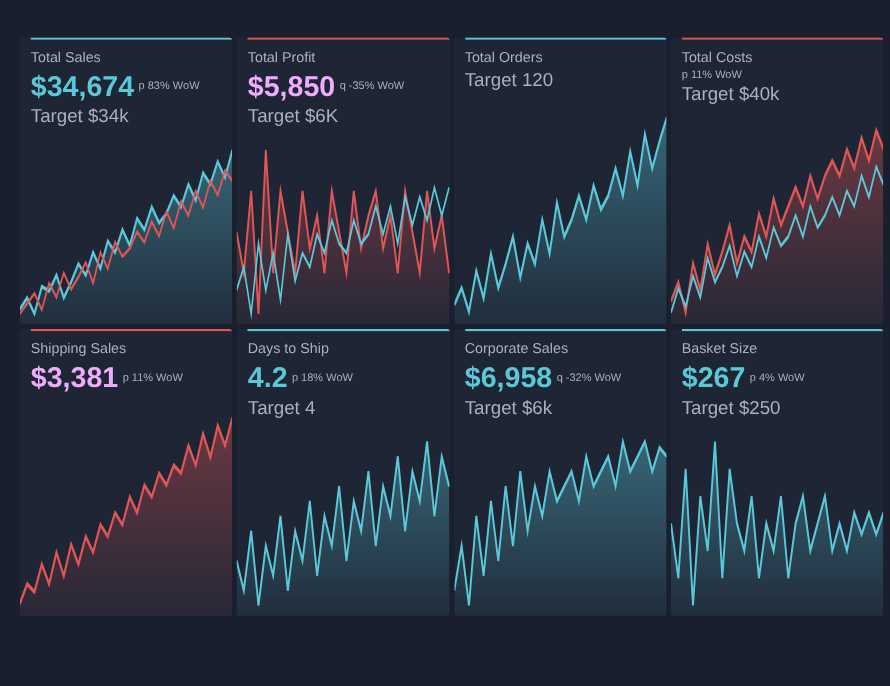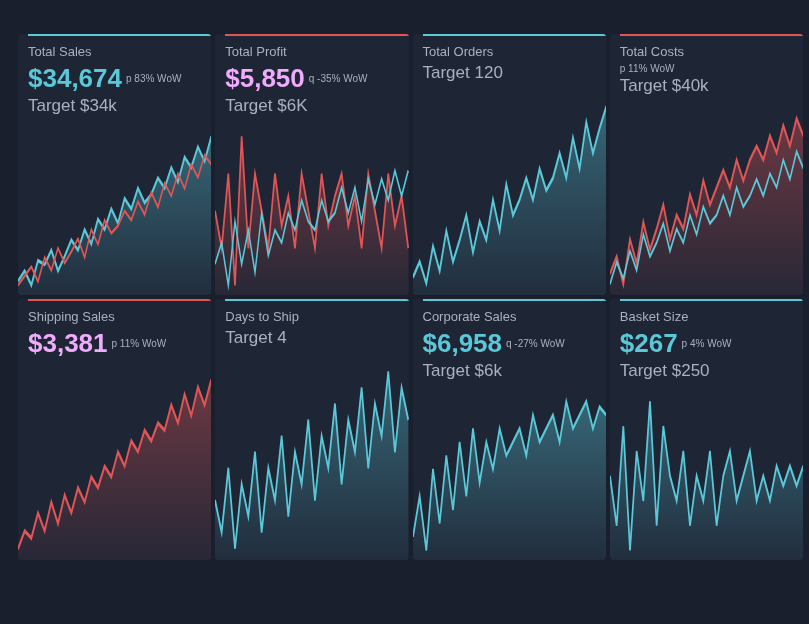--- a/index.html
+++ b/index.html
@@ -188,41 +188,45 @@
     </defs>
     <path d="M0,85 L6.896551724137931,76.86170212765957 L13.793103448275861,80.11702127659575 L20.689655172413794,68.72340425531915 L27.586206896551722,76.86170212765957 L34.48275862068966,63.84042553191489 L41.37931034482759,73.6063829787234 L48.275862068965516,60.58510638297872 L55.172413793103445,68.72340425531915 L62.06896551724138,57.329787234042556 L68.96551724137932,63.84042553191489 L75.86206896551724,52.4468085106383 L82.75862068965517,57.329787234042556 L89.65517241379311,47.56382978723404 L96.55172413793103,52.4468085106383 L103.44827586206897,41.0531914893617 L110.34482758620689,47.56382978723404 L117.24137931034481,36.170212765957444 L124.13793103448276,41.0531914893617 L131.0344827586207,31.287234042553187 L137.93103448275863,36.170212765957444 L144.82758620689654,28.03191489361702 L151.72413793103448,31.287234042553187 L158.6206896551724,19.893617021276597 L165.51724137931035,28.03191489361702 L172.41379310344826,15.010638297872347 L179.31034482758622,24.776595744680847 L186.20689655172413,11.755319148936167 L193.10344827586206,19.893617021276597 L200,8.5 L200,90 L0,90 Z" fill="url(#grad-shipping-costs)"></path>
     <path d="M0,85 L6.896551724137931,76.86170212765957 L13.793103448275861,80.11702127659575 L20.689655172413794,68.72340425531915 L27.586206896551722,76.86170212765957 L34.48275862068966,63.84042553191489 L41.37931034482759,73.6063829787234 L48.275862068965516,60.58510638297872 L55.172413793103445,68.72340425531915 L62.06896551724138,57.329787234042556 L68.96551724137932,63.84042553191489 L75.86206896551724,52.4468085106383 L82.75862068965517,57.329787234042556 L89.65517241379311,47.56382978723404 L96.55172413793103,52.4468085106383 L103.44827586206897,41.0531914893617 L110.34482758620689,47.56382978723404 L117.24137931034481,36.170212765957444 L124.13793103448276,41.0531914893617 L131.0344827586207,31.287234042553187 L137.93103448275863,36.170212765957444 L144.82758620689654,28.03191489361702 L151.72413793103448,31.287234042553187 L158.6206896551724,19.893617021276597 L165.51724137931035,28.03191489361702 L172.41379310344826,15.010638297872347 L179.31034482758622,24.776595744680847 L186.20689655172413,11.755319148936167 L193.10344827586206,19.893617021276597 L200,8.5" fill="none" stroke="#e05555" stroke-width="1.8"></path>
 
   </svg>
     </div>
   </div>
     <div class="kpi-card">
     <div class="top-bar cyan-bar"></div>
     <div class="kpi-title">Days to Ship</div>
+    <div class="kpi-value-row">
+      <span class="kpi-value cyan">4.2</span>
+      <span class="kpi-badge">p 18% WoW</span>
+    </div>
     <div class="kpi-target">Target 4</div>
     <div class="chart-area">
       <svg viewBox="0 0 200 90" preserveAspectRatio="none" xmlns="http://www.w3.org/2000/svg">
     <defs>
       <linearGradient id="grad-days-to-ship" x1="0" y1="0" x2="0" y2="1">
         <stop offset="0%" stop-color="#5bc8d8" stop-opacity="0.4"></stop>
         <stop offset="100%" stop-color="#5bc8d8" stop-opacity="0.05"></stop>
       </linearGradient>
     </defs>
     <path d="M0,64.13636363636364 L6.896551724137931,78.04545454545455 L13.793103448275861,50.22727272727273 L20.689655172413794,85 L27.586206896551722,57.18181818181818 L34.48275862068966,71.0909090909091 L41.37931034482759,43.27272727272727 L48.275862068965516,78.04545454545455 L55.172413793103445,50.22727272727273 L62.06896551724138,64.13636363636364 L68.96551724137932,36.31818181818182 L75.86206896551724,71.0909090909091 L82.75862068965517,43.27272727272727 L89.65517241379311,57.18181818181818 L96.55172413793103,29.36363636363636 L103.44827586206897,64.13636363636364 L110.34482758620689,36.31818181818182 L117.24137931034481,50.22727272727273 L124.13793103448276,22.409090909090907 L131.0344827586207,57.18181818181818 L137.93103448275863,29.36363636363636 L144.82758620689654,43.27272727272727 L151.72413793103448,15.454545454545453 L158.6206896551724,50.22727272727273 L165.51724137931035,22.409090909090907 L172.41379310344826,36.31818181818182 L179.31034482758622,8.5 L186.20689655172413,43.27272727272727 L193.10344827586206,15.454545454545453 L200,29.36363636363636 L200,90 L0,90 Z" fill="url(#grad-days-to-ship)"></path>
     <path d="M0,64.13636363636364 L6.896551724137931,78.04545454545455 L13.793103448275861,50.22727272727273 L20.689655172413794,85 L27.586206896551722,57.18181818181818 L34.48275862068966,71.0909090909091 L41.37931034482759,43.27272727272727 L48.275862068965516,78.04545454545455 L55.172413793103445,50.22727272727273 L62.06896551724138,64.13636363636364 L68.96551724137932,36.31818181818182 L75.86206896551724,71.0909090909091 L82.75862068965517,43.27272727272727 L89.65517241379311,57.18181818181818 L96.55172413793103,29.36363636363636 L103.44827586206897,64.13636363636364 L110.34482758620689,36.31818181818182 L117.24137931034481,50.22727272727273 L124.13793103448276,22.409090909090907 L131.0344827586207,57.18181818181818 L137.93103448275863,29.36363636363636 L144.82758620689654,43.27272727272727 L151.72413793103448,15.454545454545453 L158.6206896551724,50.22727272727273 L165.51724137931035,22.409090909090907 L172.41379310344826,36.31818181818182 L179.31034482758622,8.5 L186.20689655172413,43.27272727272727 L193.10344827586206,15.454545454545453 L200,29.36363636363636" fill="none" stroke="#5bc8d8" stroke-width="1.8"></path>
 
   </svg>
     </div>
   </div>
     <div class="kpi-card">
     <div class="top-bar cyan-bar"></div>
     <div class="kpi-title">Corporate Sales</div>
     <div class="kpi-value-row">
       <span class="kpi-value cyan">$6,958</span>
-      <span class="kpi-badge">q -27% WoW</span>
+      <span class="kpi-badge">q -32% WoW</span>
     </div>
     <div class="kpi-target">Target $6k</div>
     <div class="chart-area">
       <svg viewBox="0 0 200 90" preserveAspectRatio="none" xmlns="http://www.w3.org/2000/svg">
     <defs>
       <linearGradient id="grad-corporate-sales" x1="0" y1="0" x2="0" y2="1">
         <stop offset="0%" stop-color="#5bc8d8" stop-opacity="0.4"></stop>
         <stop offset="100%" stop-color="#5bc8d8" stop-opacity="0.05"></stop>
       </linearGradient>
     </defs>

